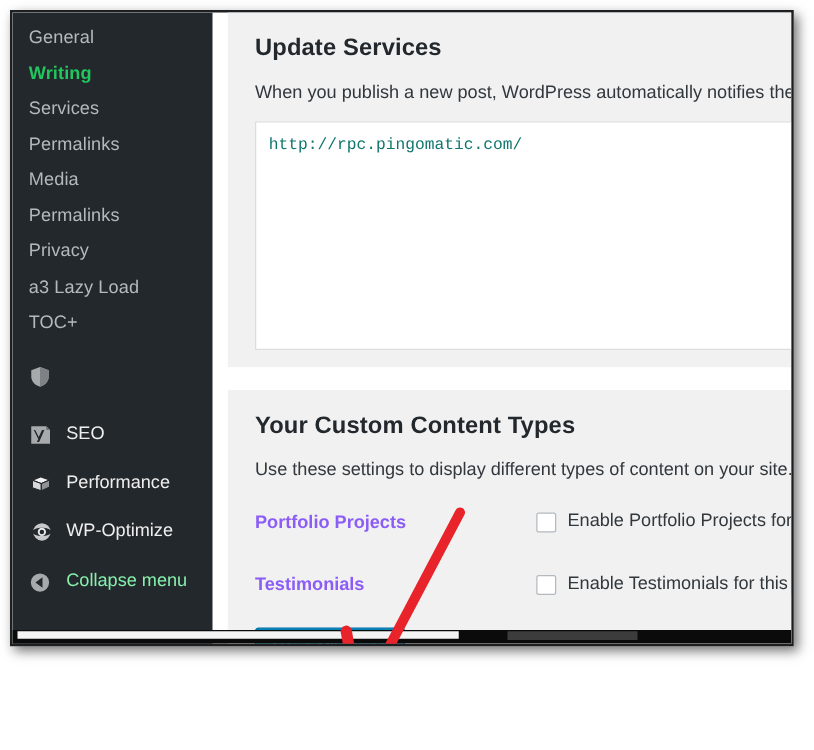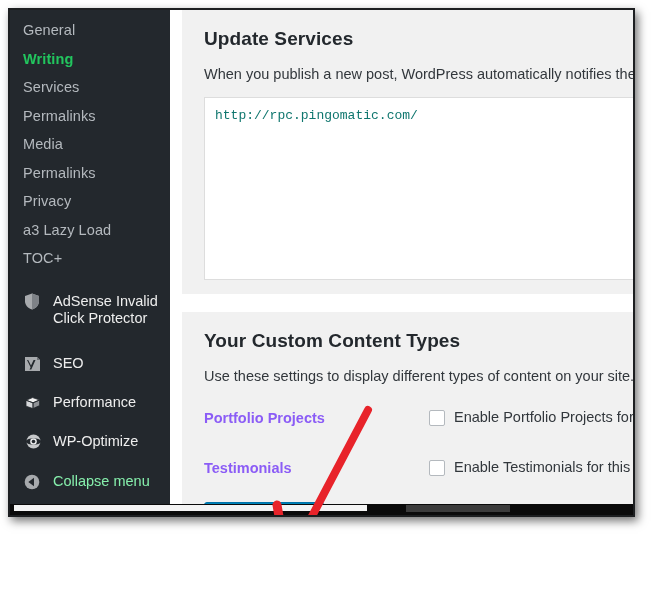--- a/index.html
+++ b/index.html
@@ -239,21 +239,20 @@
 
     <div class="nav-gap"></div>
 
     <div class="nav-top-item">
       <span class="nav-icon">
         <svg width="16" height="17" viewBox="0 0 16 17">
           <path d="M8 0.6 L15 3.1 V8.2 C15 12.2 11.9 15.2 8 16.4 C4.1 15.2 1 12.2 1 8.2 V3.1 Z" fill="#a7aaad"></path>
           <path d="M8 0.6 L15 3.1 V8.2 C15 12.2 11.9 15.2 8 16.4 Z" fill="#7e8287"></path>
         </svg>
       </span>
-      <span class="nav-label">AdSense Invalid Click Protector</span>
     </div>
 
     <div style="height:16px"></div>
 
     <div class="nav-top-item">
       <span class="nav-icon">
         <svg width="17" height="18" viewBox="0 0 17 18">
           <path d="M1 2 h12 l3 3 v11 h-15 z" fill="#a7aaad"></path>
           <path d="M13 2 l3 3 h-3 z" fill="#6e7277"></path>
           <path d="M4.2 5 L7 10.5 L9.6 5 h1.9 L7.3 14.6 H5.5 L6.6 12.2 L3 5 Z" fill="#23282d"></path>

